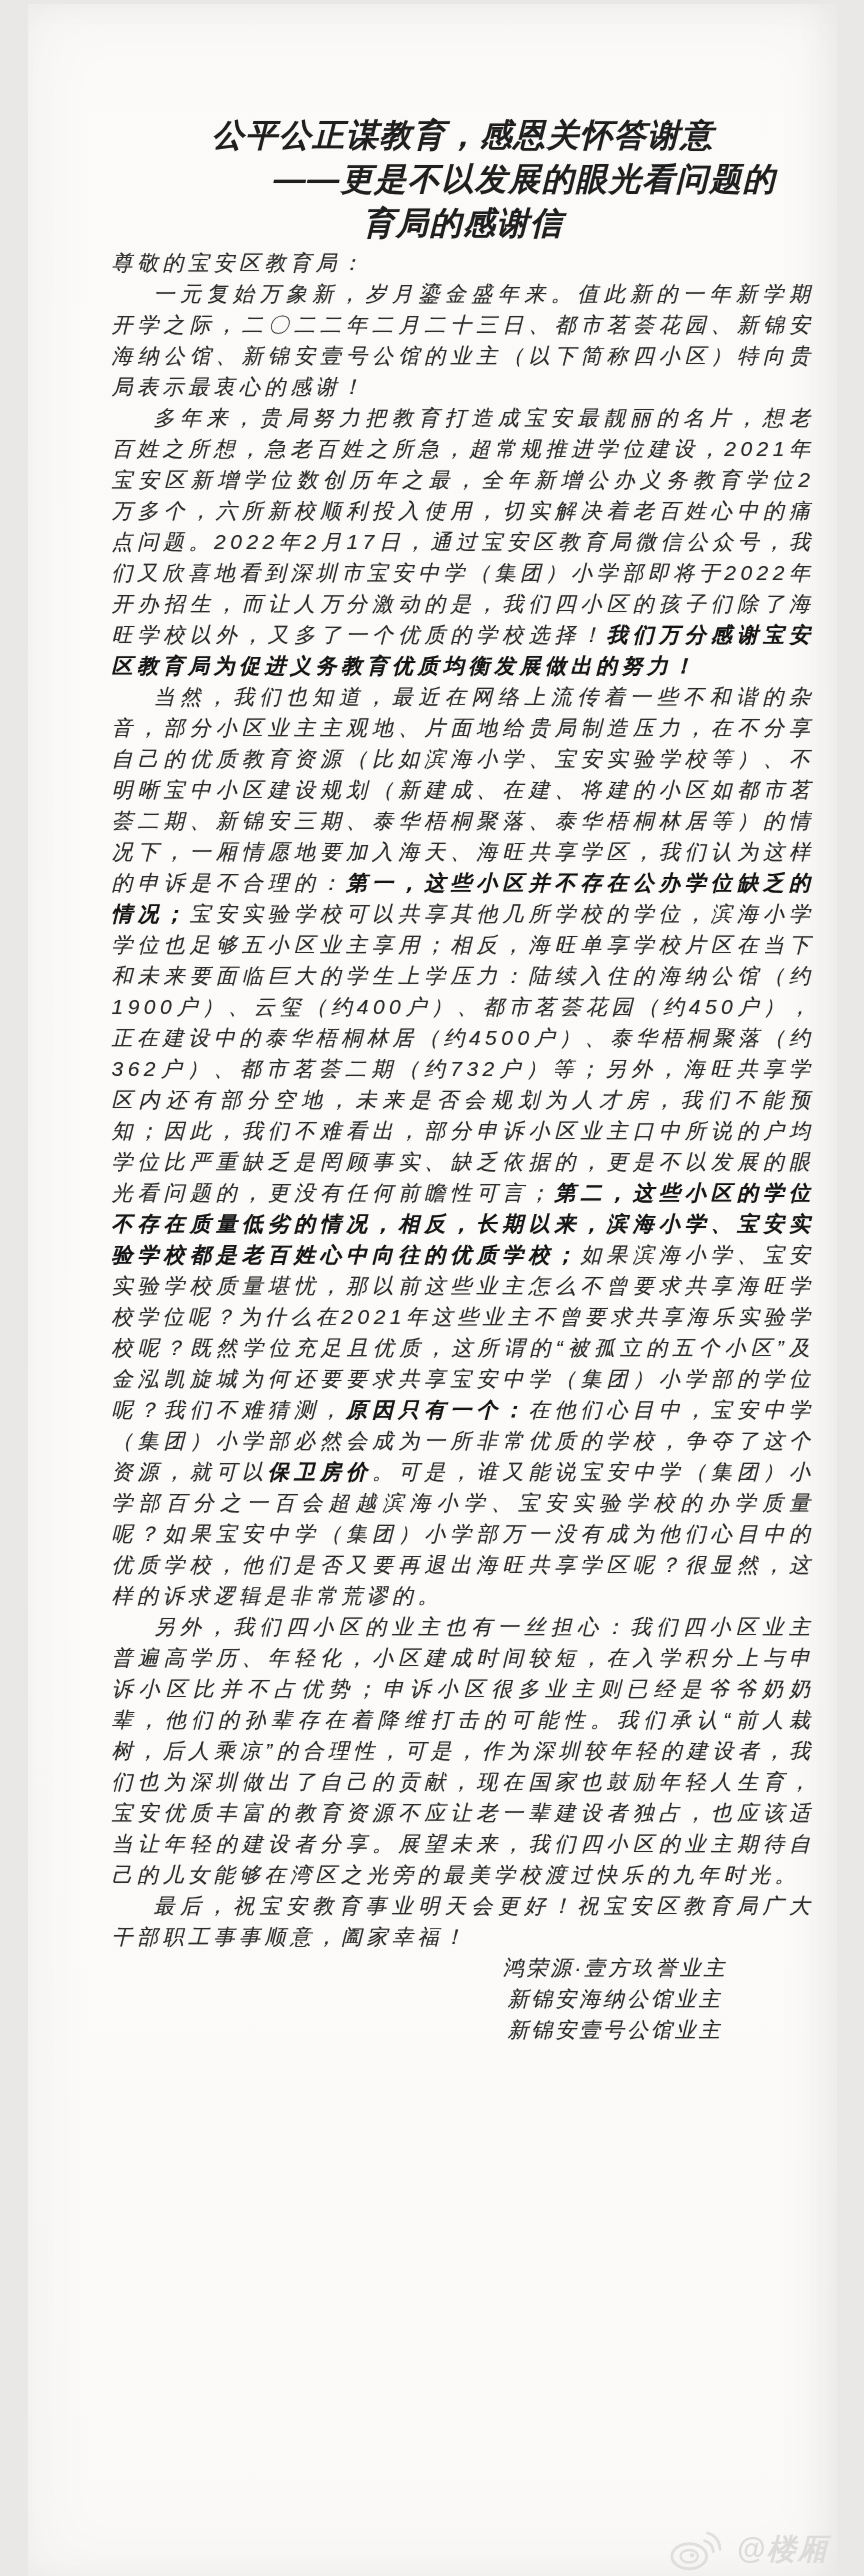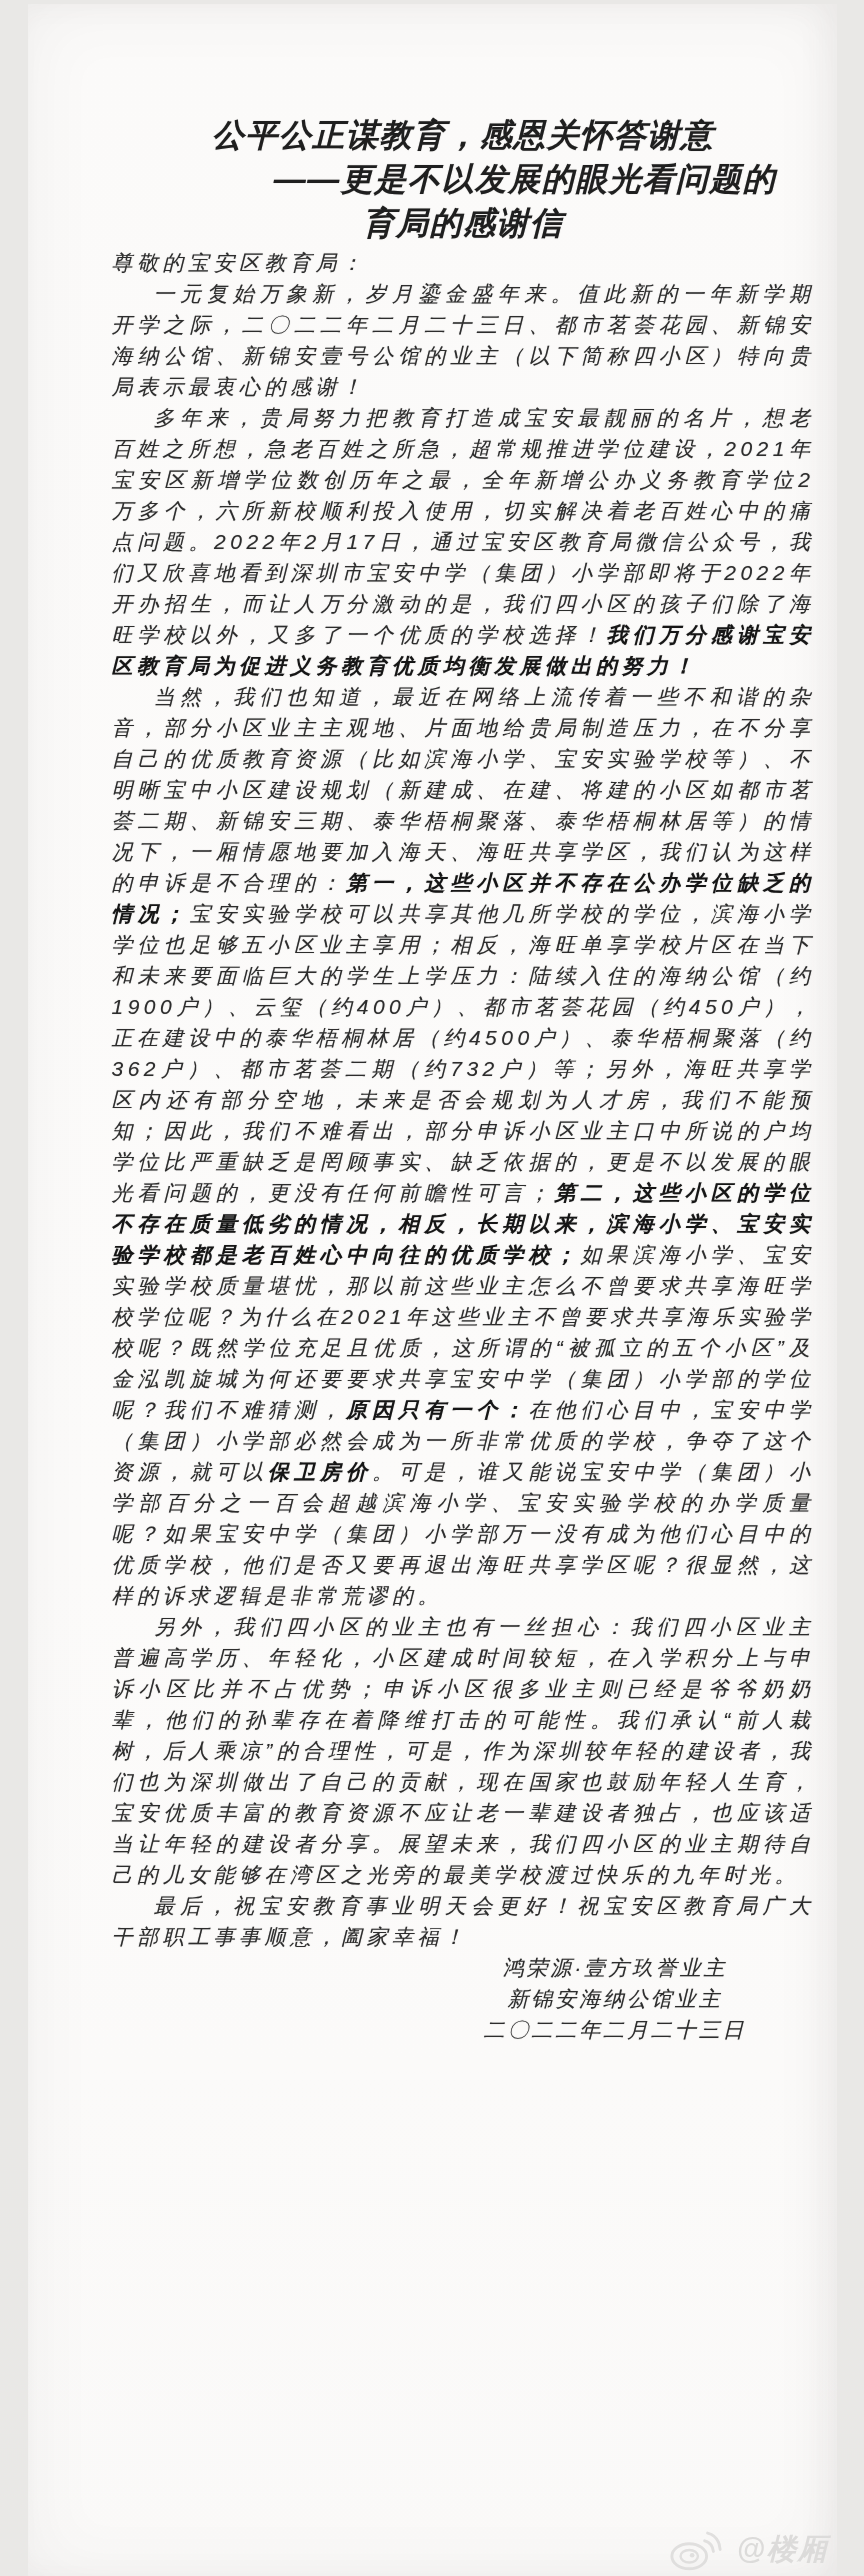--- a/index.html
+++ b/index.html
@@ -81,21 +81,21 @@
 
       <p class="para"><span>当然，我们也知道，最近在网络上流传着一些不和谐的杂音，部分小区业主主观地、片面地给贵局制造压力，在不分享自己的优质教育资源（比如滨海小学、宝安实验学校等）、不明晰宝中小区建设规划（新建成、在建、将建的小区如都市茗荟二期、新锦安三期、泰华梧桐聚落、泰华梧桐林居等）的情况下，一厢情愿地要加入海天、海旺共享学区，我们认为这样的申诉是不合理的：</span><b>第一，这些小区并不存在公办学位缺乏的情况；</b><span>宝安实验学校可以共享其他几所学校的学位，滨海小学学位也足够五小区业主享用；相反，海旺单享学校片区在当下和未来要面临巨大的学生上学压力：陆续入住的海纳公馆（约1900户）、云玺（约400户）、都市茗荟花园（约450户），正在建设中的泰华梧桐林居（约4500户）、泰华梧桐聚落（约362户）、都市茗荟二期（约732户）等；另外，海旺共享学区内还有部分空地，未来是否会规划为人才房，我们不能预知；因此，我们不难看出，部分申诉小区业主口中所说的户均学位比严重缺乏是罔顾事实、缺乏依据的，更是不以发展的眼光看问题的，更没有任何前瞻性可言；</span><b>第二，这些小区的学位不存在质量低劣的情况，相反，长期以来，滨海小学、宝安实验学校都是老百姓心中向往的优质学校；</b><span>如果滨海小学、宝安实验学校质量堪忧，那以前这些业主怎么不曾要求共享海旺学校学位呢？为什么在2021年这些业主不曾要求共享海乐实验学校呢？既然学位充足且优质，这所谓的“被孤立的五个小区”及金泓凯旋城为何还要要求共享宝安中学（集团）小学部的学位呢？我们不难猜测，</span><b>原因只有一个：</b><span>在他们心目中，宝安中学（集团）小学部必然会成为一所非常优质的学校，争夺了这个资源，就可以</span><b>保卫房价</b><span>。可是，谁又能说宝安中学（集团）小学部百分之一百会超越滨海小学、宝安实验学校的办学质量呢？如果宝安中学（集团）小学部万一没有成为他们心目中的优质学校，他们是否又要再退出海旺共享学区呢？很显然，这样的诉求逻辑是非常荒谬的。</span></p>
 
       <p class="para"><span>另外，我们四小区的业主也有一丝担心：我们四小区业主普遍高学历、年轻化，小区建成时间较短，在入学积分上与申诉小区比并不占优势；申诉小区很多业主则已经是爷爷奶奶辈，他们的孙辈存在着降维打击的可能性。我们承认“前人栽树，后人乘凉”的合理性，可是，作为深圳较年轻的建设者，我们也为深圳做出了自己的贡献，现在国家也鼓励年轻人生育，宝安优质丰富的教育资源不应让老一辈建设者独占，也应该适当让年轻的建设者分享。展望未来，我们四小区的业主期待自己的儿女能够在湾区之光旁的最美学校渡过快乐的九年时光。</span></p>
 
       <p class="para"><span>最后，祝宝安教育事业明天会更好！祝宝安区教育局广大干部职工事事顺意，阖家幸福！</span></p>
 
       <div class="sign-block">
         <div>鸿荣源·壹方玖誉业主</div>
         <div>新锦安海纳公馆业主</div>
-        <div>二〇二二年二月二十三日</div>
+        <div>新锦安壹号公馆业主</div>
       </div>
     </div>
   </div>
 
   <div class="watermark">
     <span>
       <svg width="56" height="45" viewBox="0 0 58 46" fill="none" xmlns="http://www.w3.org/2000/svg">
         <ellipse cx="22" cy="30" rx="18" ry="13" stroke="#dcdbda" stroke-width="3"></ellipse>
         <ellipse cx="22" cy="30" rx="9" ry="6.5" stroke="#dcdbda" stroke-width="2.5"></ellipse>
         <circle cx="25" cy="29" r="2.4" fill="#dcdbda"></circle>

